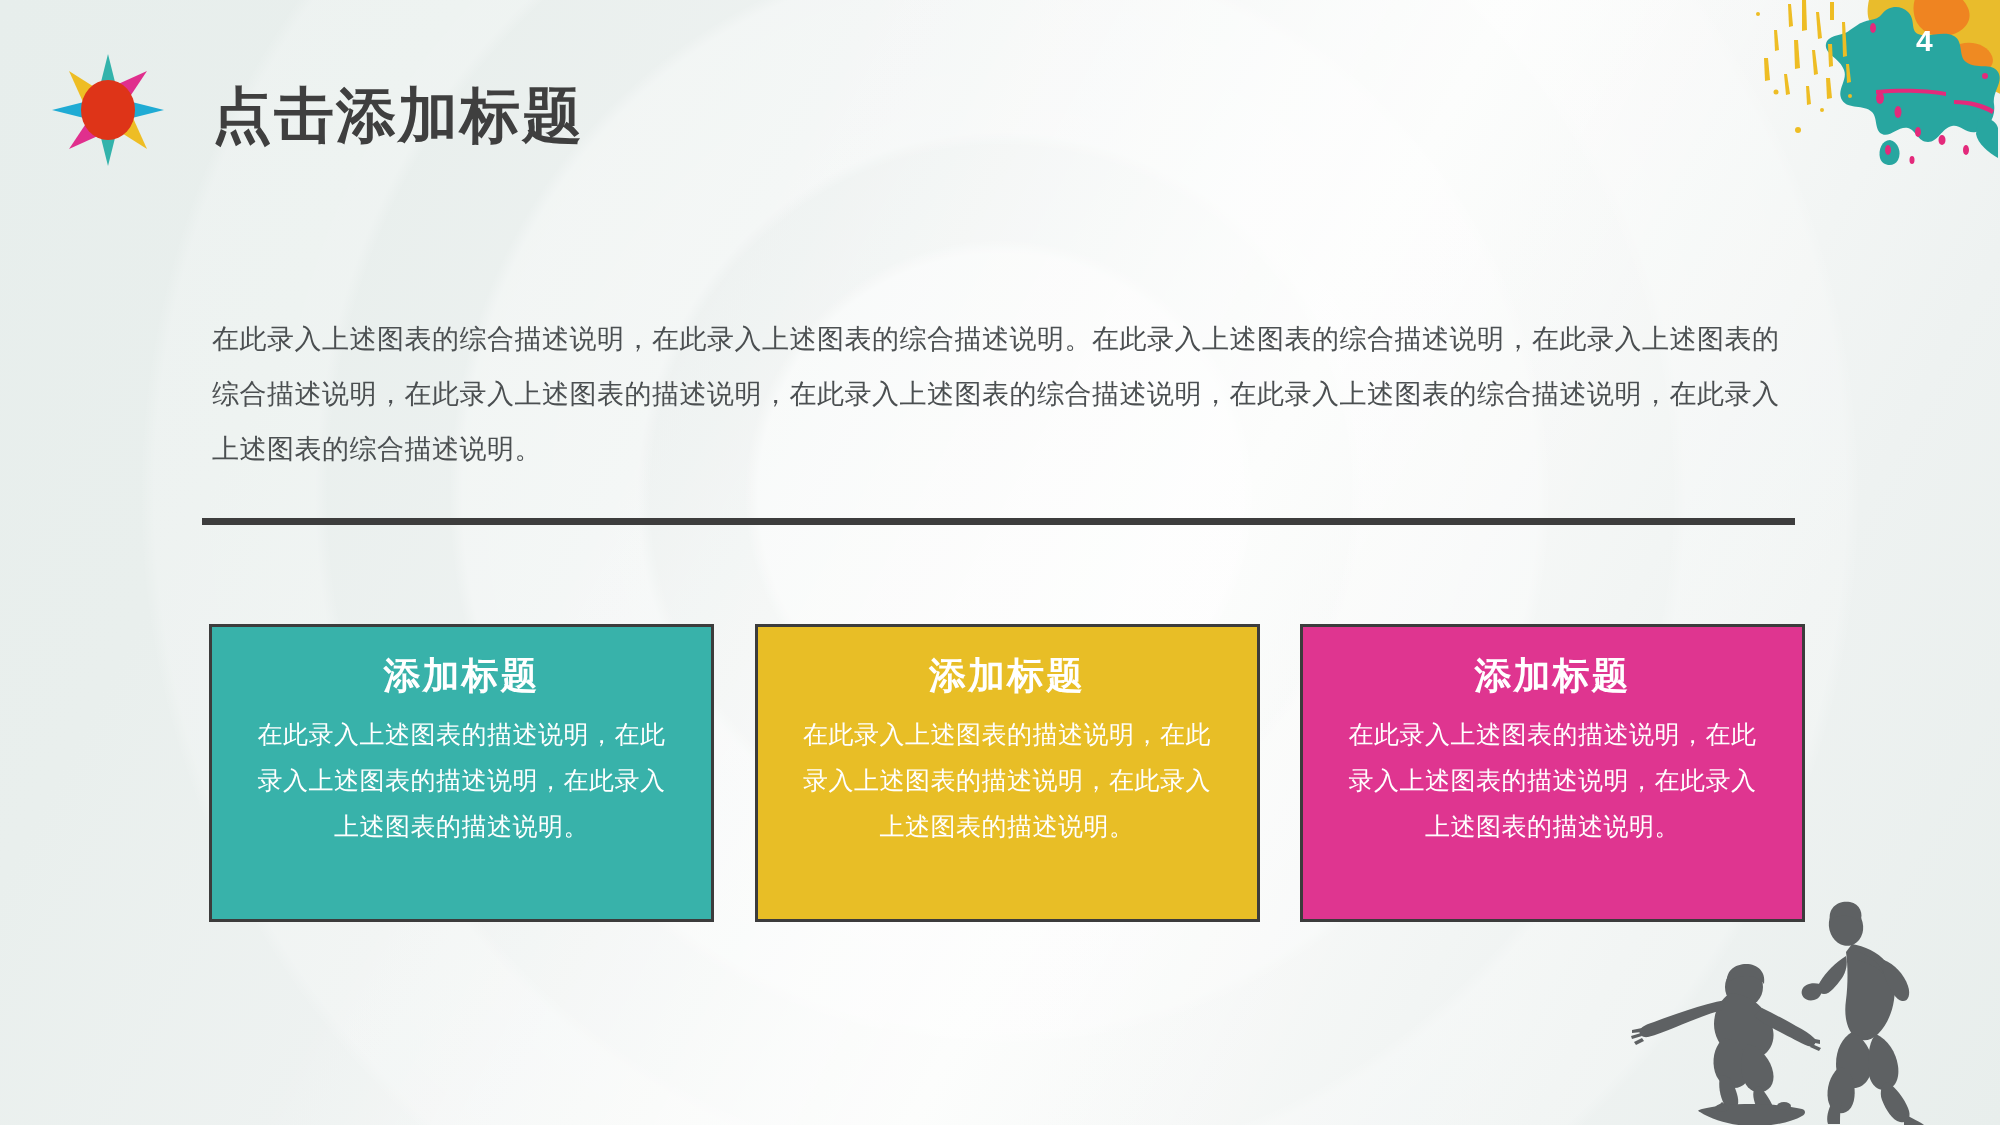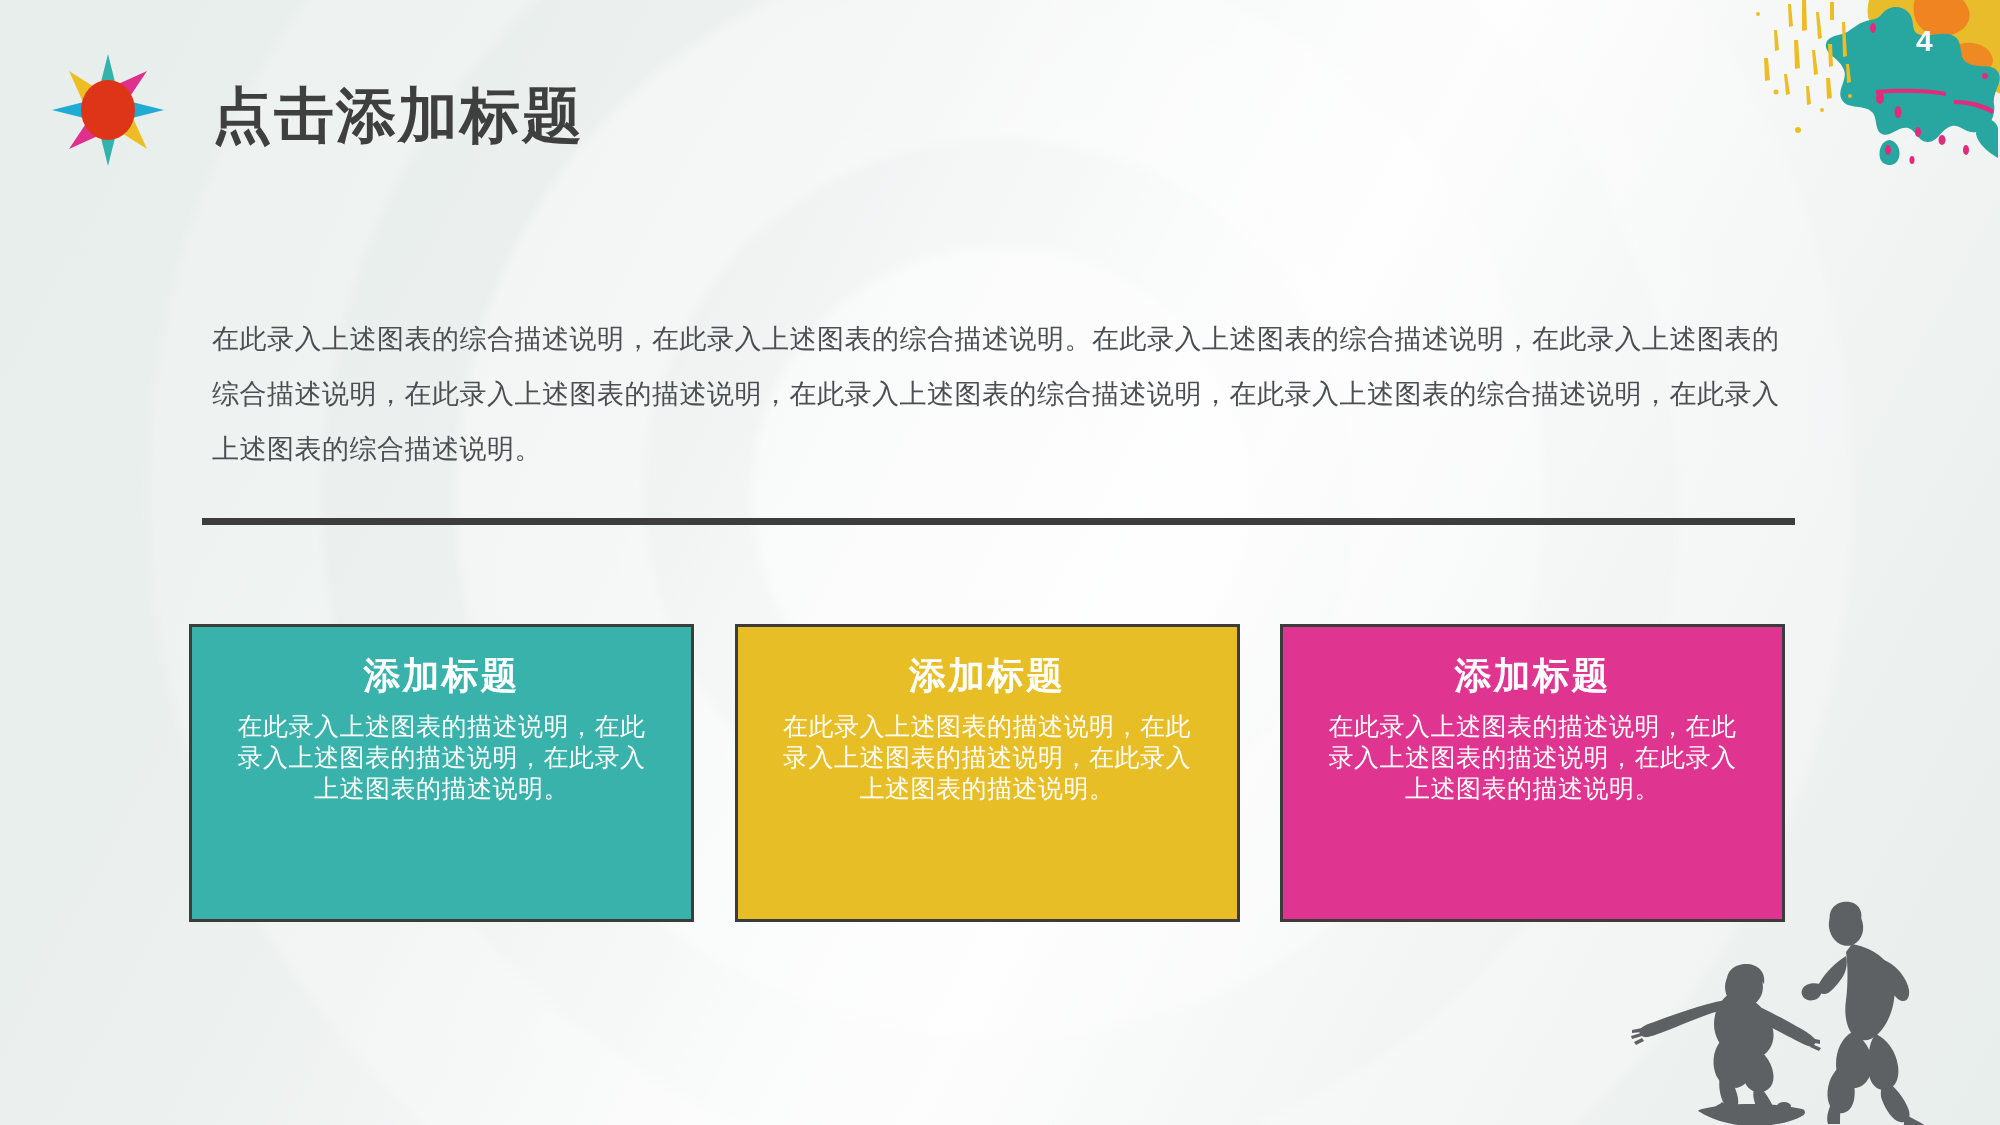--- a/index.html
+++ b/index.html
@@ -136,21 +136,21 @@
     left: 202px;
     top: 518px;
     width: 1593px;
     height: 7px;
     background: #3d3d3d;
   }
 
   
   .cards {
     position: absolute;
-    left: 189px;
+    left: 209px;
     top: 624px;
     width: 1596px;
     display: flex;
     justify-content: space-between;
   }
   .card {
     width: 505px;
     height: 298px;
     box-sizing: border-box;
     border: 3px solid #3c3c3c;
@@ -161,21 +161,21 @@
     color: #ffffff;
     font-size: 37px;
     font-weight: 700;
     letter-spacing: 2px;
     line-height: 1.25;
     margin-bottom: 12px;
   }
   .card-body {
     color: #ffffff;
     font-size: 25px;
-    line-height: 31px;
+    line-height: 46px;
     letter-spacing: 0.5px;
   }
 
   
   .athletes {
     position: absolute;
     right: 14px;
     bottom: 0;
     width: 390px;
     height: 235px;

